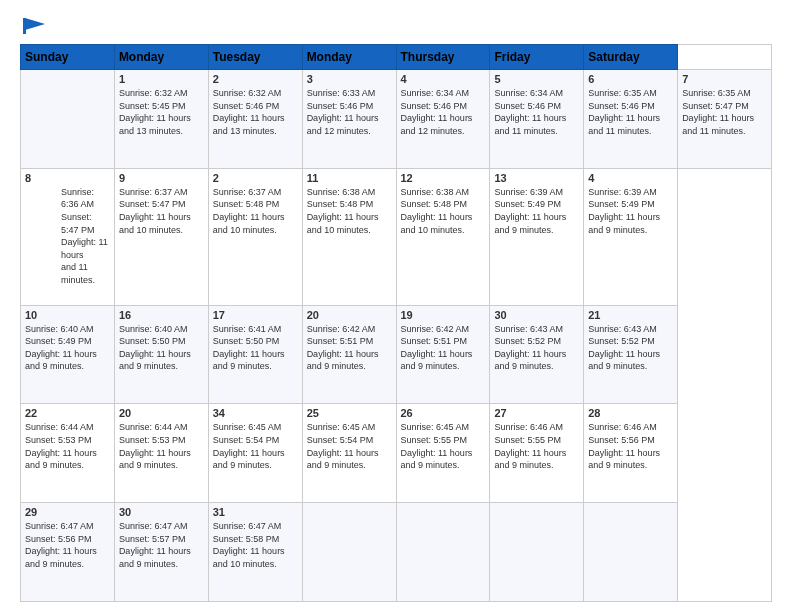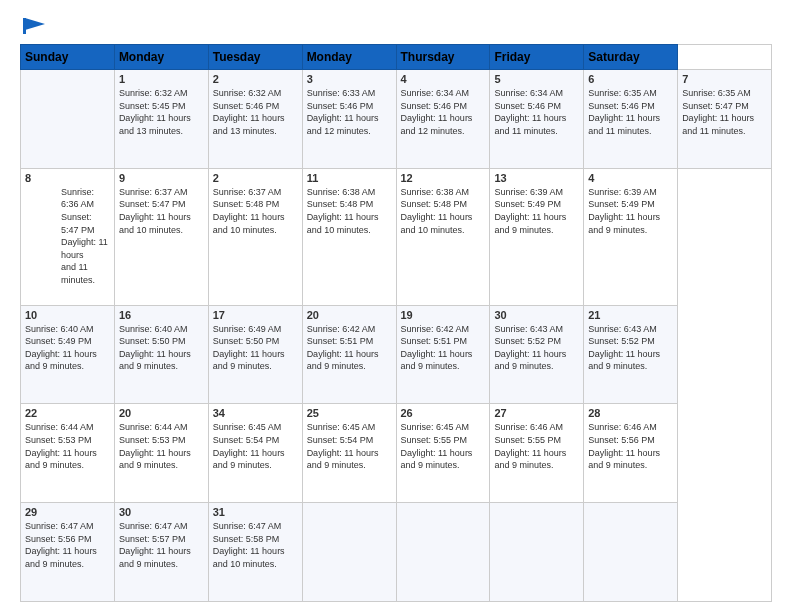--- a/index.html
+++ b/index.html
@@ -255,21 +255,21 @@
           </td>
           <td>
             <span class="day-num">16</span>
             <div class="day-info" style="white-space: pre-line;">Sunrise: 6:40 AM
 Sunset: 5:50 PM
 Daylight: 11 hours
 and 9 minutes.</div>
           </td>
           <td>
             <span class="day-num">17</span>
-            <div class="day-info" style="white-space: pre-line;">Sunrise: 6:49 AM
+            <div class="day-info" style="white-space: pre-line;">Sunrise: 6:41 AM
 Sunset: 5:50 PM
 Daylight: 11 hours
 and 9 minutes.</div>
           </td>
           <td>
             <span class="day-num">20</span>
             <div class="day-info" style="white-space: pre-line;">Sunrise: 6:42 AM
 Sunset: 5:51 PM
 Daylight: 11 hours
 and 9 minutes.</div>

